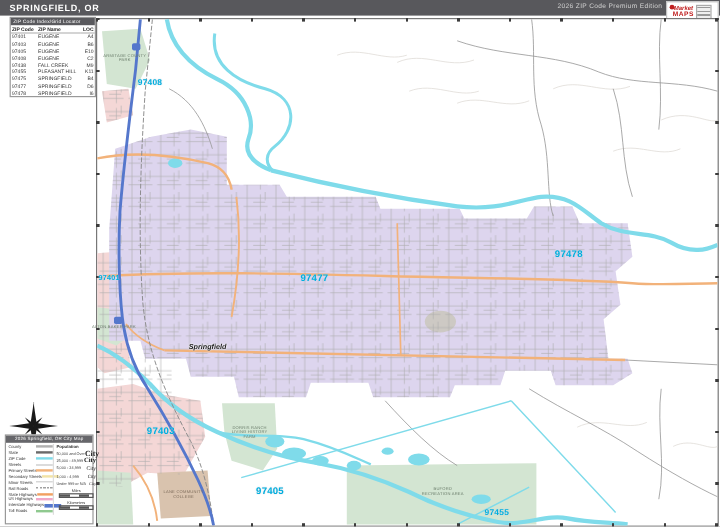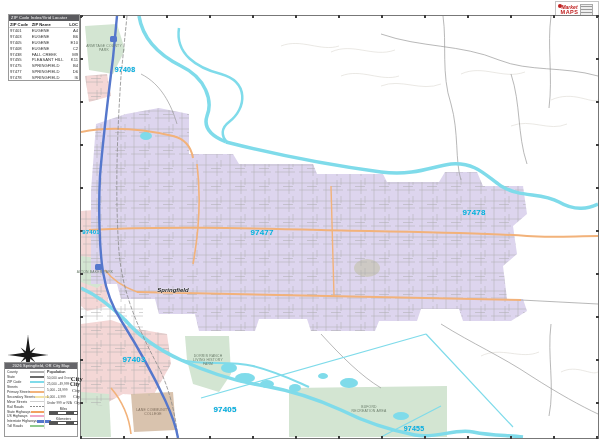--- a/index.html
+++ b/index.html
@@ -70,20 +70,24 @@
   .ps2{font-size:4.6px;}.ps3{font-size:4px;}.ps4{font-size:3.4px;}
   .scale{margin-top:1.5px;}
   .scale .slab{font-size:3.2px;color:#333;text-align:center;}
   .sbar{height:2px;border:.5px solid #555;background:repeating-linear-gradient(90deg,#555 0 8px,#fff 8px 16px);margin:0 2px;}
 </style>
 </head>
 <body>
 
 <div class="screen">
 
+  <div class="header">
+    <span class="title">SPRINGFIELD, OR</span>
+    <span class="edition">2026 ZIP Code Premium Edition</span>
+  </div>
   <div class="logo">
     <span class="dot"></span>
     <span class="brand">
       <span class="m1">Market</span>
       <span class="m2">MAPS</span>
     </span>
     <span class="fine"></span>
   </div>
 
   <div class="map-frame">

